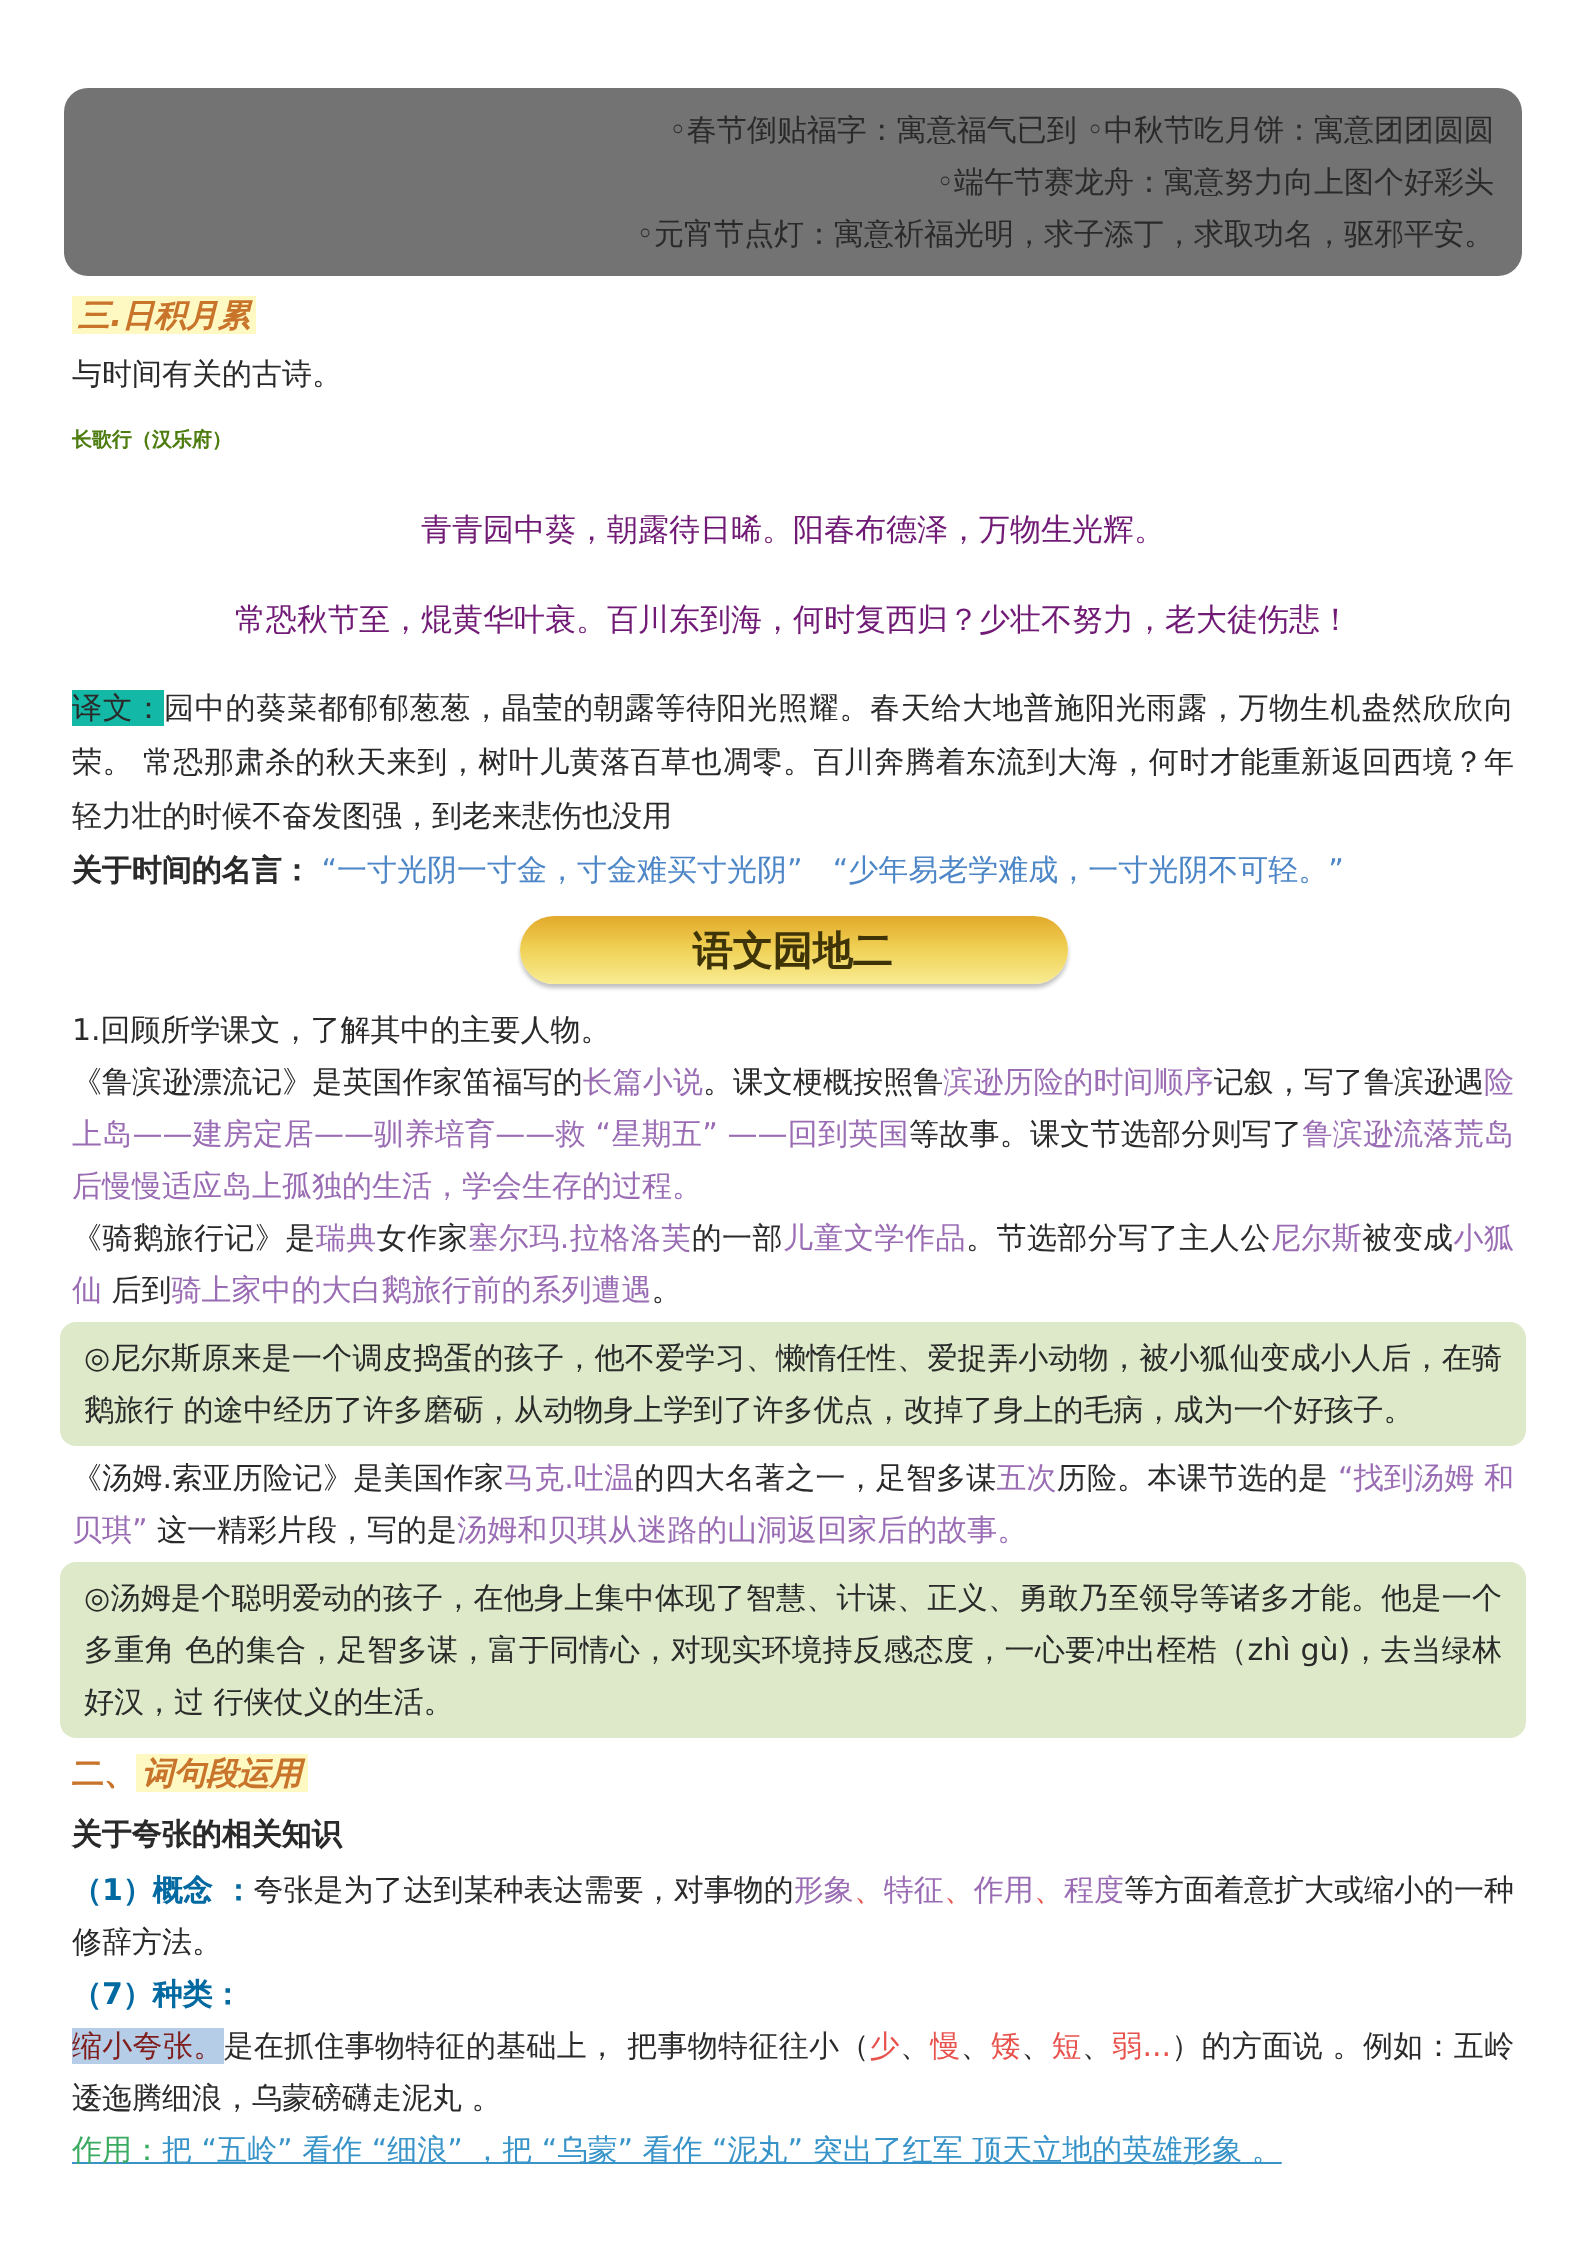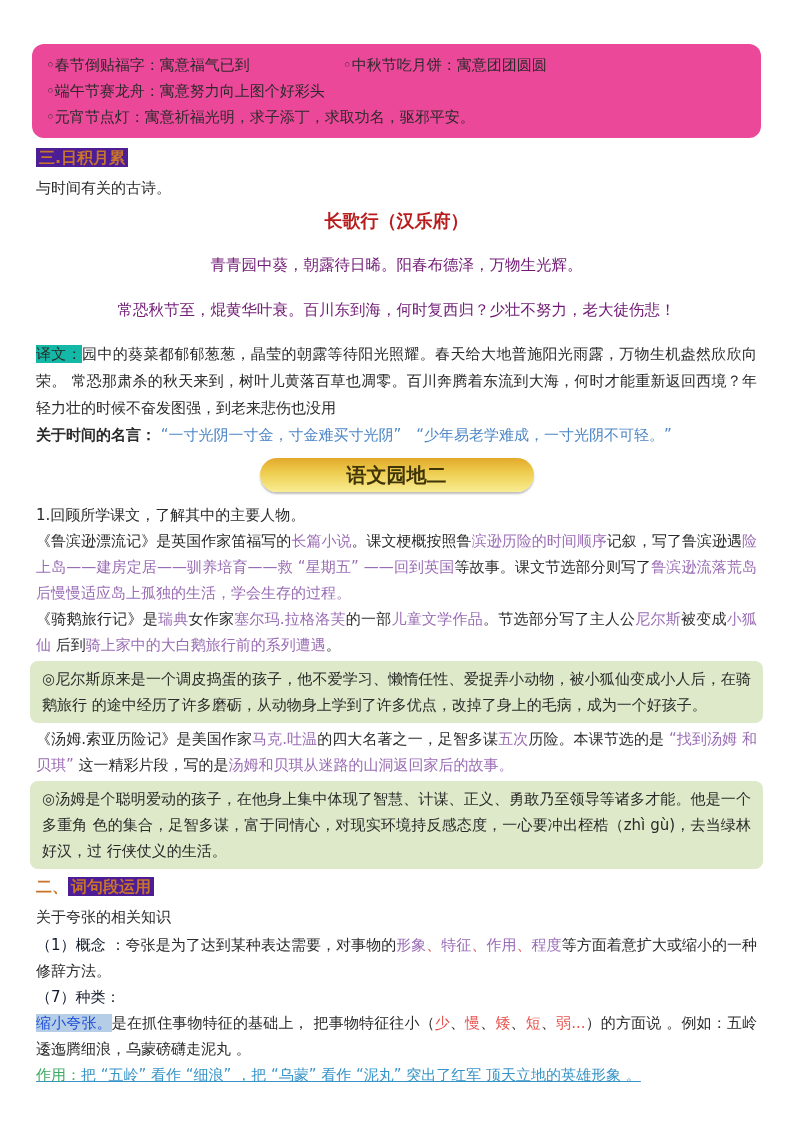--- a/index.html
+++ b/index.html
@@ -9,37 +9,38 @@
     margin:0 auto;
     background:#ffffff;
     box-sizing:border-box;
     padding:44px 36px 0 36px;
     overflow:hidden;
     font-family:"DejaVu Sans","Liberation Sans",sans-serif;
     font-size:15px;color:#2a2a2a;
   }
   
   .festival-box{
-    background:#ec4899;
+    background:#737373;
     border-radius:12px;
     padding:8px 14px;
     margin:0 -4px 10px -4px;
+    text-align:right;
   }
   .fest-row{line-height:26px;}
   .fest-row .col-left{display:inline-block;width:292px;}
   
   .sec-head{font-size:16px;font-weight:bold;margin:8px 0 6px 0;}
   .h-num{color:#c8742b;}
-  .h-label{color:#c8742b;background:#4c1d95;padding:0 3px;}
+  .h-label{color:#c8742b;background:#fef9c3;padding:0 3px;font-style:italic;}
   
   .para{margin:0;line-height:26px;text-align:justify;}
   .para-gap{margin-top:6px;font-family:Liberation Serif, serif;}
-  .bold-line{font-weight:normal;margin:2px 0 2px 0;line-height:26px;}
+  .bold-line{font-weight:bold;margin:2px 0 2px 0;line-height:26px;}
   
-  .poem-title{color:#b91c1c;text-align:center;font-size:18px;font-weight:bold;line-height:28px;margin:6px 0 0 0;}
+  .poem-title{color:#4d7c0f;font-size:10px;font-weight:bold;line-height:28px;margin:6px 0 0 0;}
   .poem-line{color:#701a75;text-align:center;font-size:15.5px;line-height:29px;margin:16px;}
   .trans{line-height:27px;}
   
   .banner-wrap{text-align:center;margin:10px 0 10px 0;}
   .banner{
     display:inline-block;
     width:274px;height:34px;line-height:34px;
     border-radius:17px;
     background:linear-gradient(180deg,#e2a92b 0%,#efcf52 45%,#f8ec92 100%);
     box-shadow:0 2px 2px rgba(0,0,0,0.25);
@@ -52,22 +53,22 @@
     border-radius:8px;
     padding:5px 12px;
     margin:3px -6px;
     line-height:26px;
     text-align:justify;
   }
   
   .seg-k{color:#2a2a2a;}
   .seg-p{color:#9a6cb4;}
   .seg-r{color:#e8524d;}
-  .seg-bk{color:#0f172a;font-weight:normal;}
-  .seg-hb{background:#b5cde6;color:#1d4ed8;}
+  .seg-bk{color:#0369a1;font-weight:bold;}
+  .seg-hb{background:#b5cde6;color:#7f1d1d;}
   .seg-gu{color:#3cab62;text-decoration:underline;text-decoration-color:#3894c8;}
   .seg-bu{color:#3894c8;text-decoration:underline;}
   .hl-blue{background:#14b8a6;color:#2a2a2a;}
   .quote-blue{color:#4d86c6;}
 </style>
 </head>
 <body>
 
 <div class="page">
 

